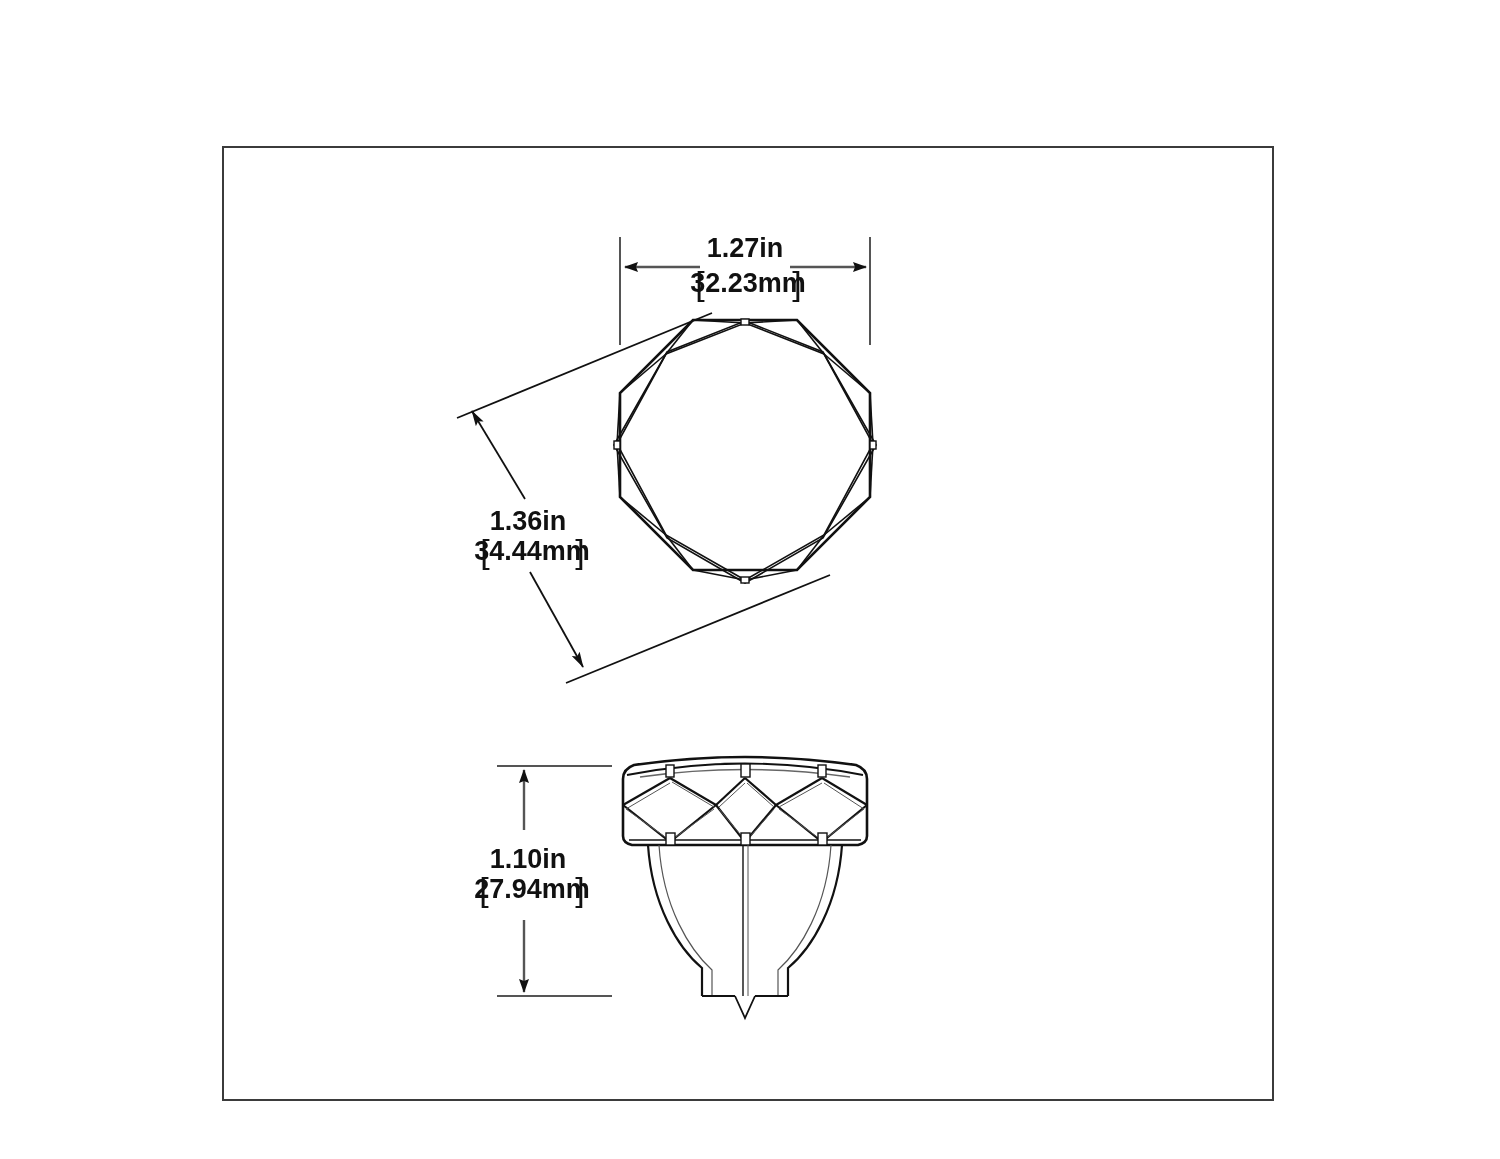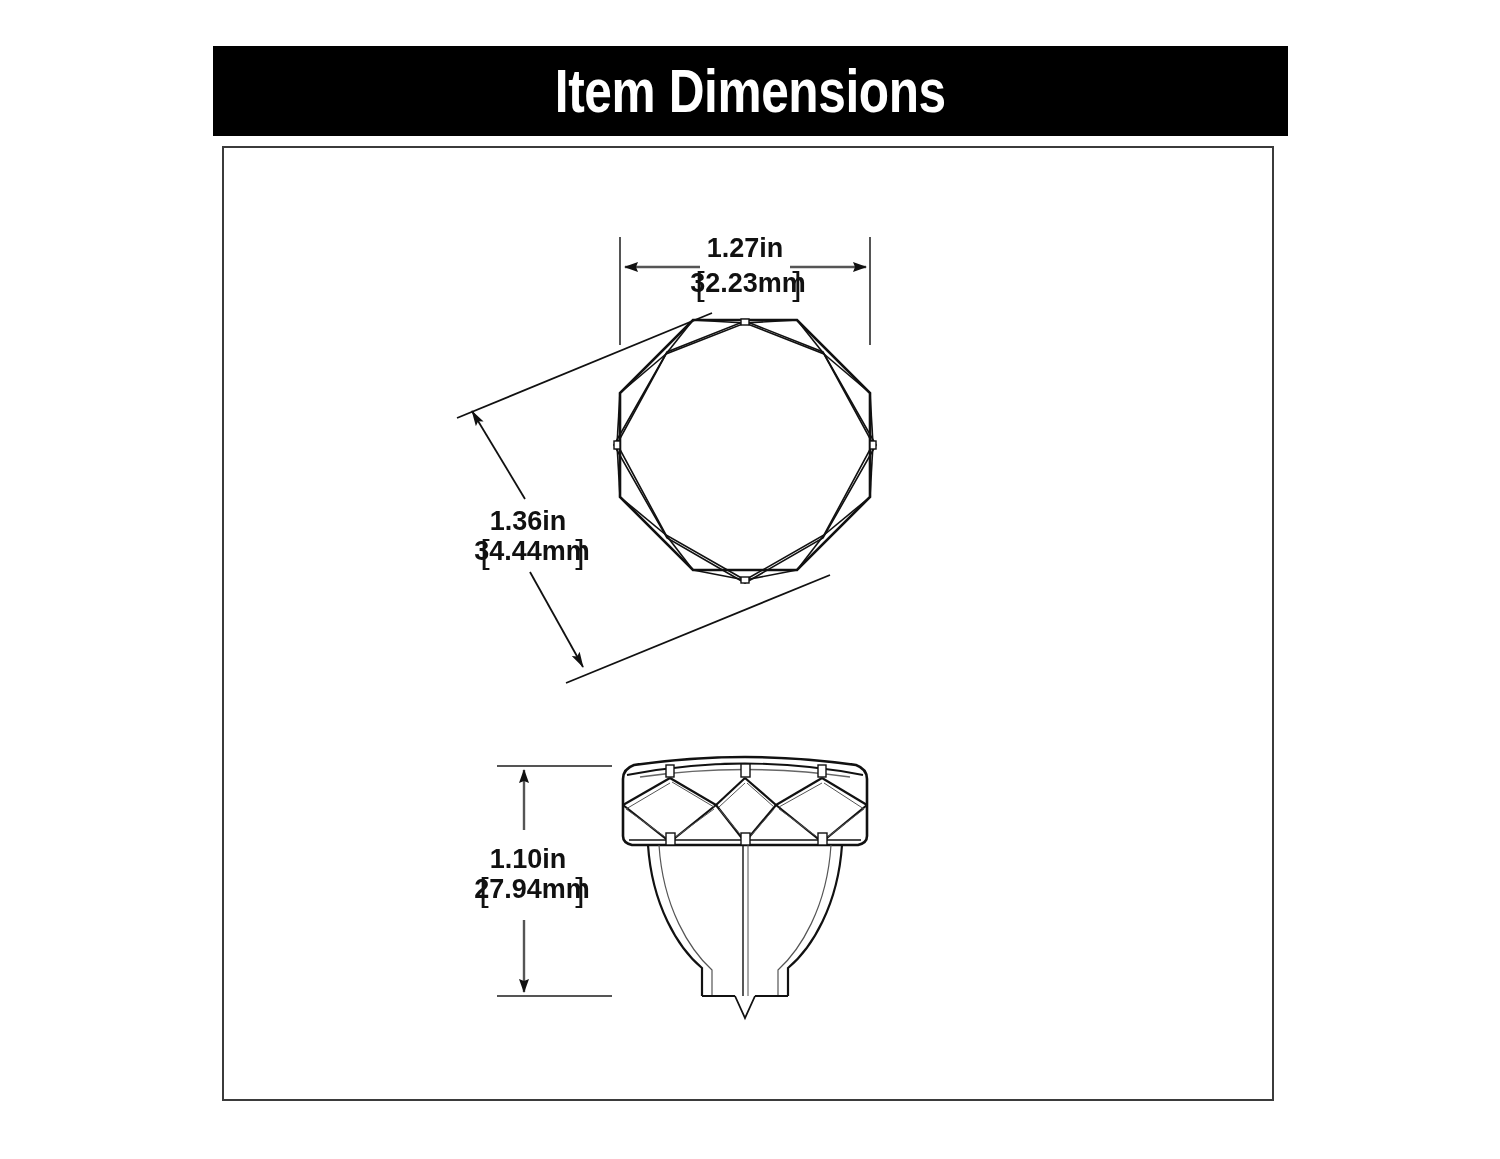--- a/index.html
+++ b/index.html
@@ -16,23 +16,20 @@
   svg#draw{position:absolute;left:0;top:0;width:1500px;height:1159px;overflow:visible;}
   .dimtext{font-family:"Liberation Sans", sans-serif;font-weight:bold;
            font-size:27px;fill:#111;}
   .brk{font-family:"Liberation Sans", sans-serif;font-weight:normal;font-size:34px;fill:#111;}
 </style>
 </head>
 <body>
 
 <div id="stage">
 
-  <div id="banner">
-    <div id="banner-title">Item Dimensions</div>
-  </div>
 
   <div id="page-border"></div>
 
   <svg id="draw" viewBox="0 0 1500 1159">
     <defs>
       <marker id="arrL" markerWidth="14" markerHeight="10" refX="1" refY="5" orient="auto-start-reverse" markerUnits="userSpaceOnUse">
         <path d="M14,0 L0,5 L14,10 L12,5 Z" fill="#111"></path>
       </marker>
       <marker id="arrR" markerWidth="14" markerHeight="10" refX="13" refY="5" orient="auto" markerUnits="userSpaceOnUse">
         <path d="M0,0 L14,5 L0,10 L2,5 Z" fill="#111"></path>

